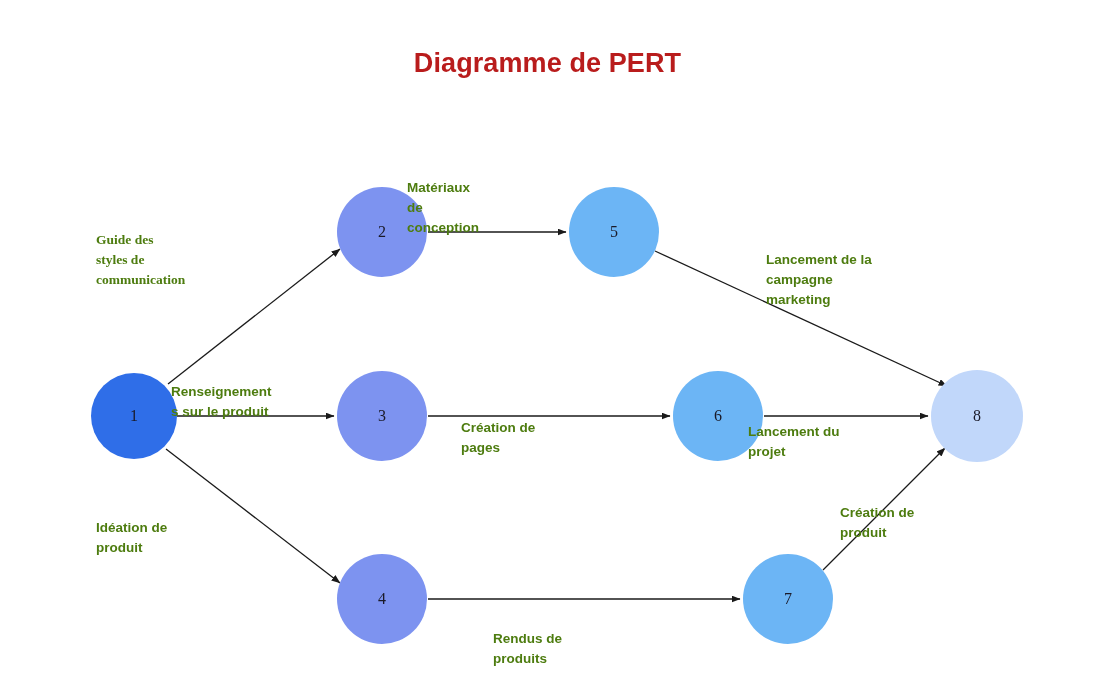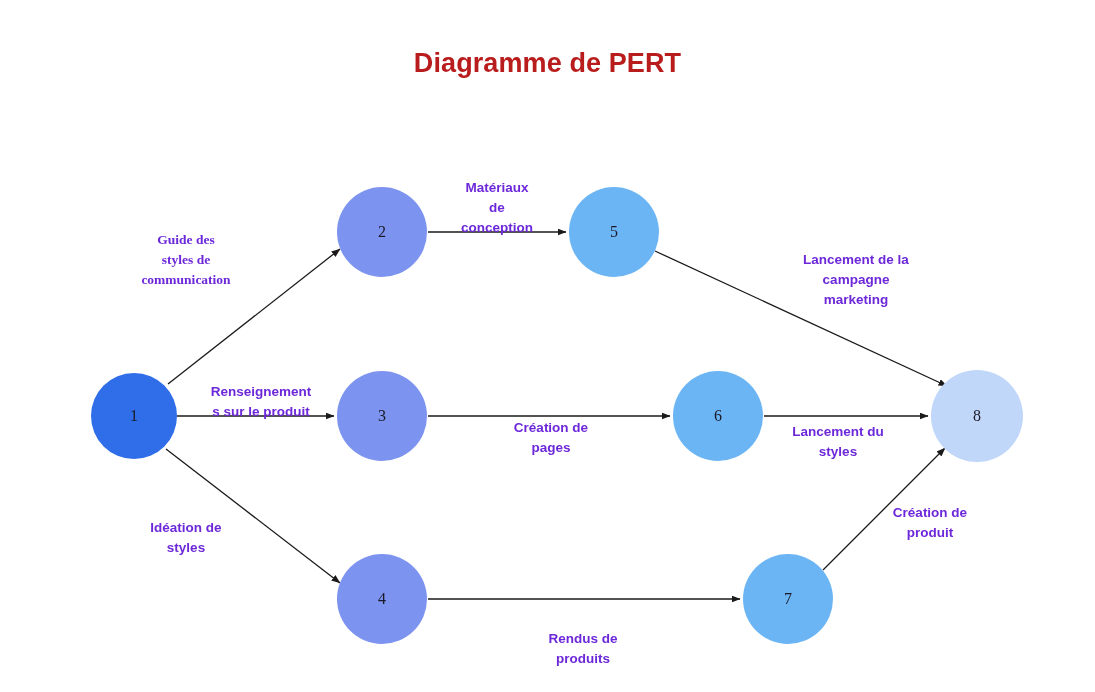--- a/index.html
+++ b/index.html
@@ -54,23 +54,23 @@
     color: #1a1a28;
     line-height: 1;
     user-select: none;
   }
   
   .edge-label {
     position: absolute;
     font-family: "Liberation Sans", sans-serif;
     font-size: 13.5px;
     font-weight: bold;
-    color: #6d28d9;
+    color: #4d7c0f;
     line-height: 20px;
-    text-align: center;
+    text-align: left;
     white-space: pre-line;
     user-select: none;
   }
 </style>
 </head>
 <body>
 
 <div id="page">
 
   <div class="title-block">
@@ -123,30 +123,30 @@
       </div>
     </div>
 
   <div id="edge-labels-group">
       <div class="edge-label" style="left: 96px; top: 230px; width: 180px; font-family: Liberation Serif, serif;">Guide des
 styles de
 communication</div>
       <div class="edge-label" style="left: 171px; top: 382px; width: 180px;">Renseignement
 s sur le produit</div>
       <div class="edge-label" style="left: 96px; top: 518px; width: 180px;">Idéation de
-styles</div>
+produit</div>
       <div class="edge-label" style="left: 407px; top: 178px; width: 180px;">Matériaux
 de
 conception</div>
       <div class="edge-label" style="left: 461px; top: 418px; width: 180px;">Création de
 pages</div>
       <div class="edge-label" style="left: 493px; top: 605px; width: 180px; margin-top: 24px;">Rendus de
 produits</div>
       <div class="edge-label" style="left: 766px; top: 250px; width: 180px;">Lancement de la
 campagne
 marketing</div>
       <div class="edge-label" style="left: 748px; top: 422px; width: 180px;">Lancement du
-styles</div>
+projet</div>
       <div class="edge-label" style="left: 840px; top: 503px; width: 180px;">Création de
 produit</div>
     </div>
 
 </div>
 
 </body></html>

